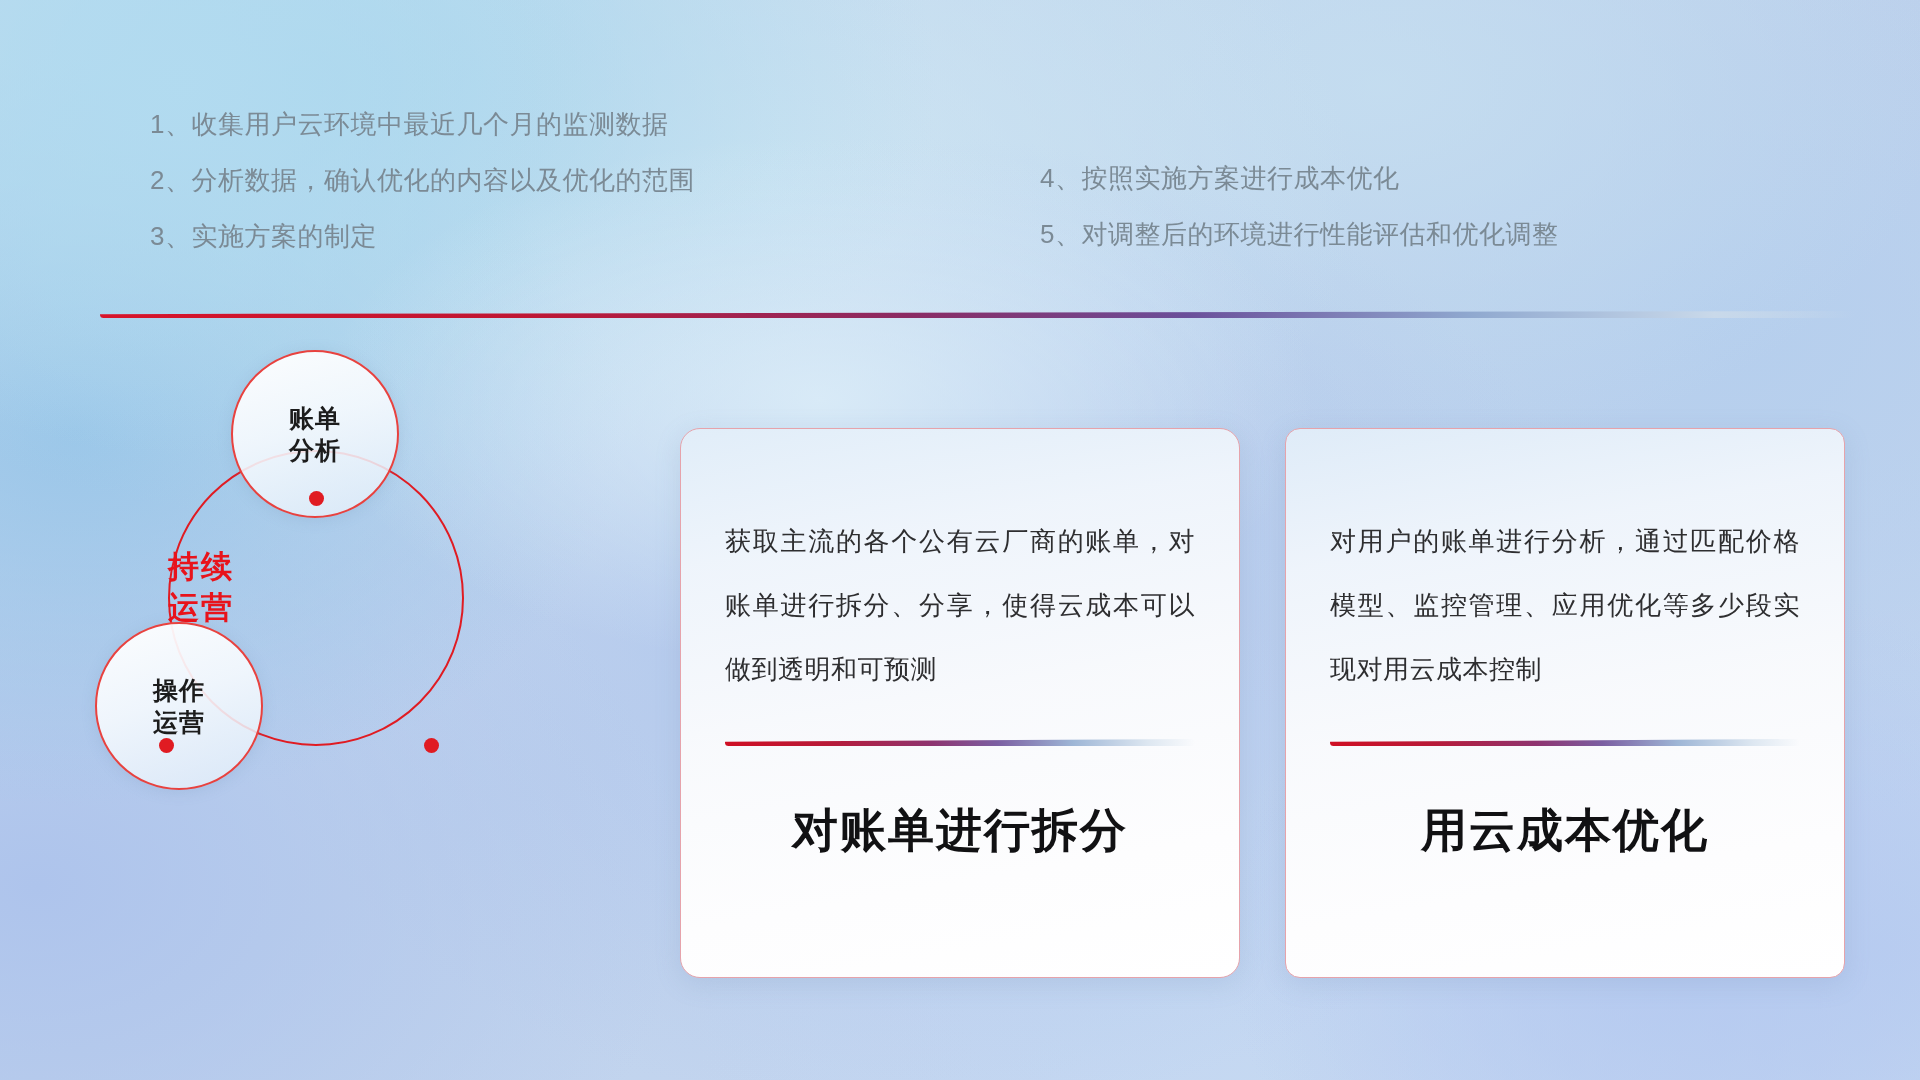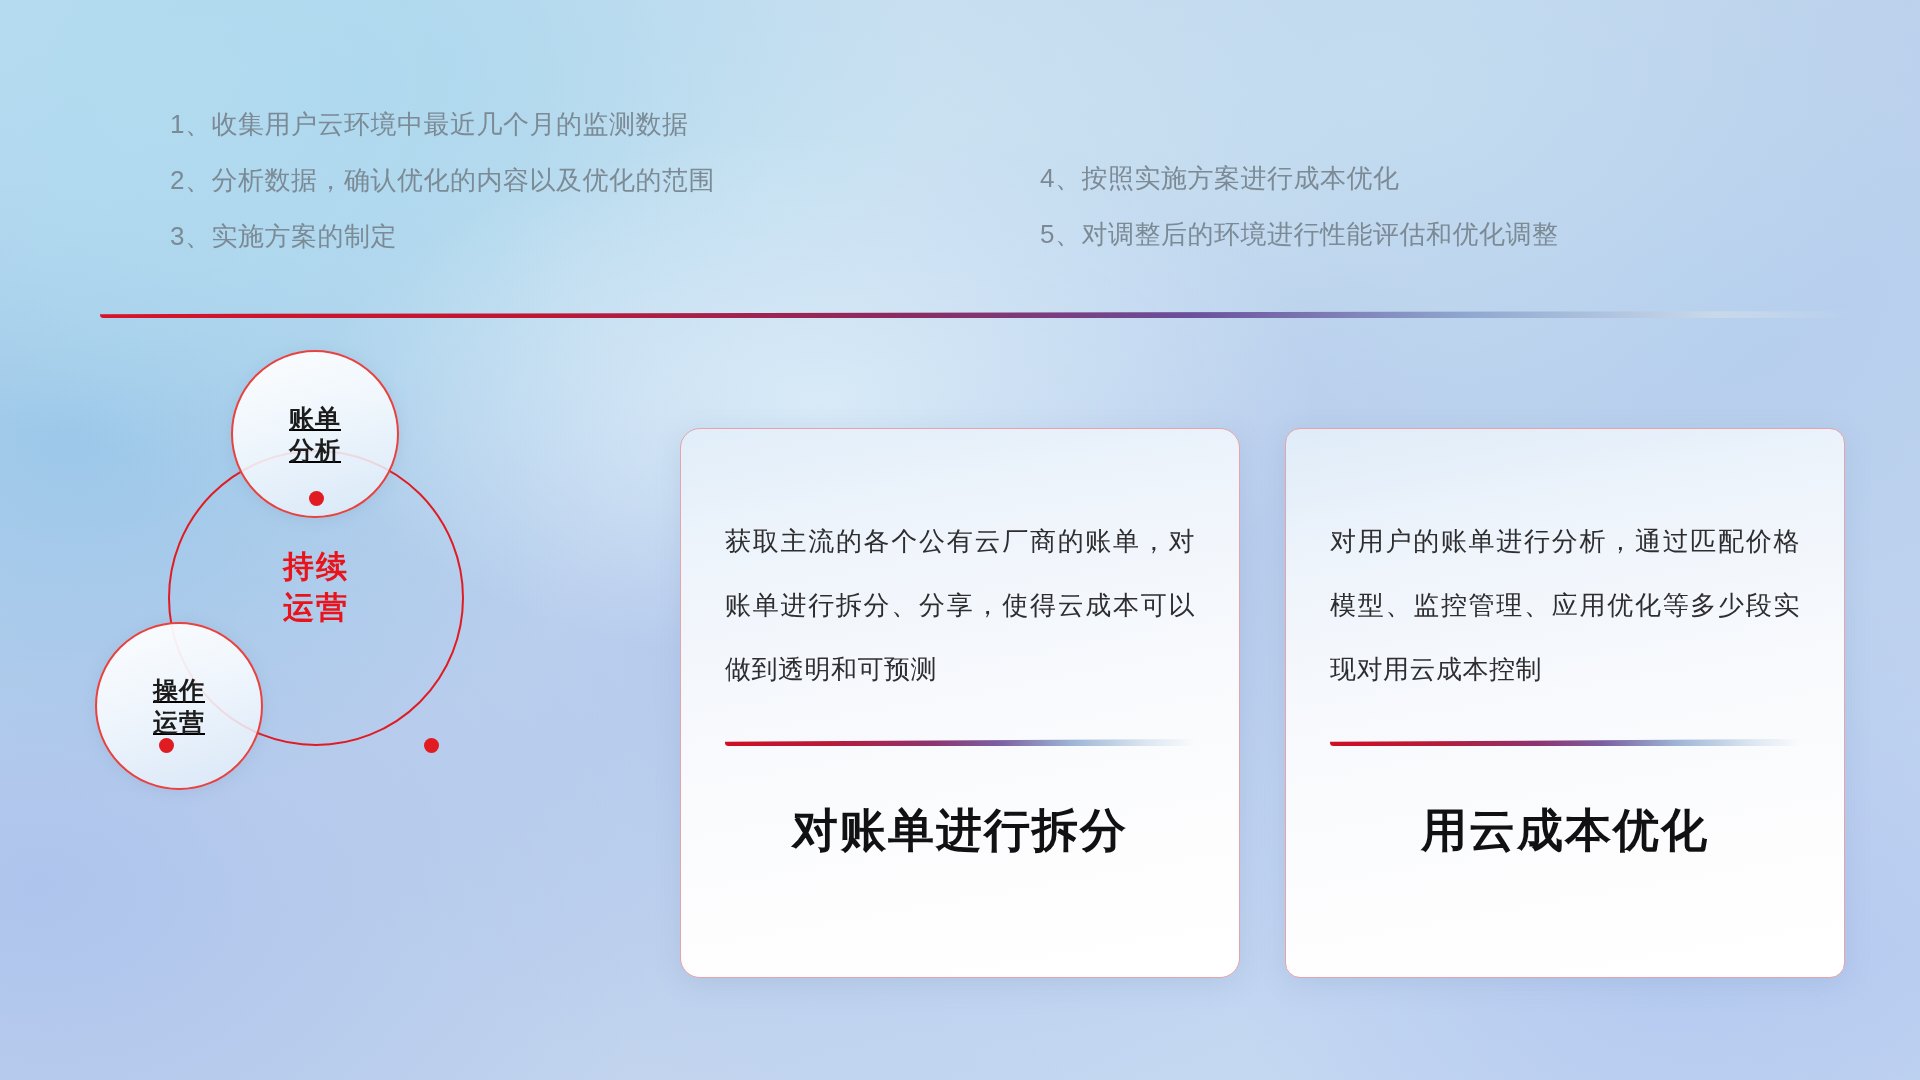--- a/index.html
+++ b/index.html
@@ -49,21 +49,20 @@
     right: -200px; bottom: -240px;
     width: 900px; height: 760px;
     background: radial-gradient(ellipse at 50% 50%, rgba(179,200,240,0.85) 0%, rgba(179,200,240,0) 70%);
   }
 
   
   #bullets-left {
     position: absolute;
     left: 150px;
     top: 96px;
-    margin-left: 20px;
   }
   #bullets-right {
     position: absolute;
     left: 1040px;
     top: 150px;
   }
   .bullet-line {
     font-size: 26px;
     line-height: 56px;
     color: #7b8a95;
@@ -99,21 +98,20 @@
     align-items: center;
     justify-content: center;
   }
   .venn-small {
     width: 168px;
     height: 168px;
     border: 2.5px solid #e8423f;
     background: linear-gradient(160deg, rgba(255,255,255,0.96) 0%, rgba(246,250,254,0.90) 45%, rgba(226,238,250,0.80) 100%);
     box-shadow: 0 2px 14px rgba(120,150,185,0.22);
     z-index: 3;
-    text-decoration: underline;
   }
   #venn-top    { left: 136px; top: 0px; }
   #venn-left   { left: 0px;   top: 272px; }
   #venn-right  { left: 268px; top: 276px; }
 
   #venn-center-circle {
     position: absolute;
     left: 73px;
     top: 100px;
     width: 296px;
@@ -131,21 +129,20 @@
     color: #1c1c1c;
     letter-spacing: 1px;
   }
   .venn-label span { display: block; }
 
   #venn-center-label {
     position: absolute;
     left: 73px;
     top: 196px;
     width: 296px;
-    text-align: center;
     font-size: 31px;
     font-weight: 700;
     line-height: 41px;
     color: #e8131b;
     letter-spacing: 2px;
     z-index: 4;
   }
   #venn-center-label span { display: block; }
 
   .venn-dot {

